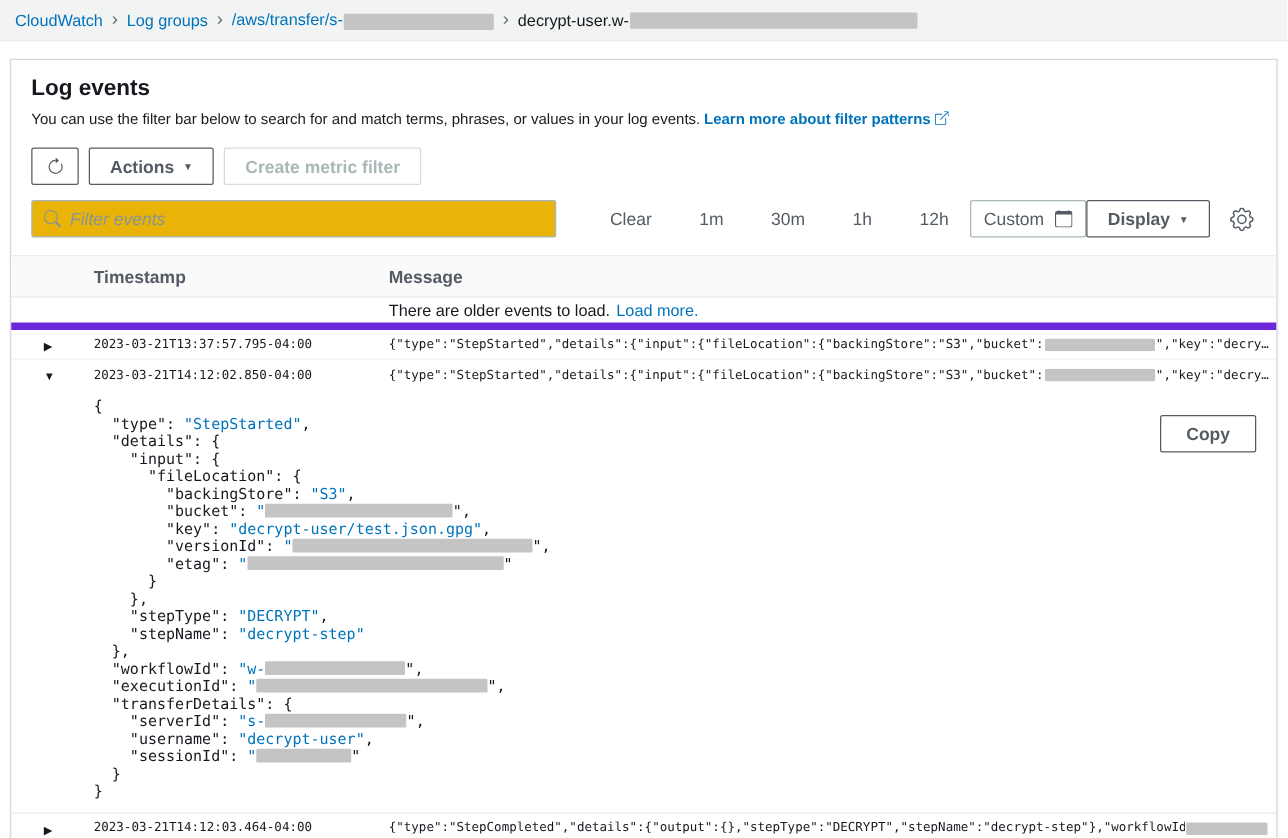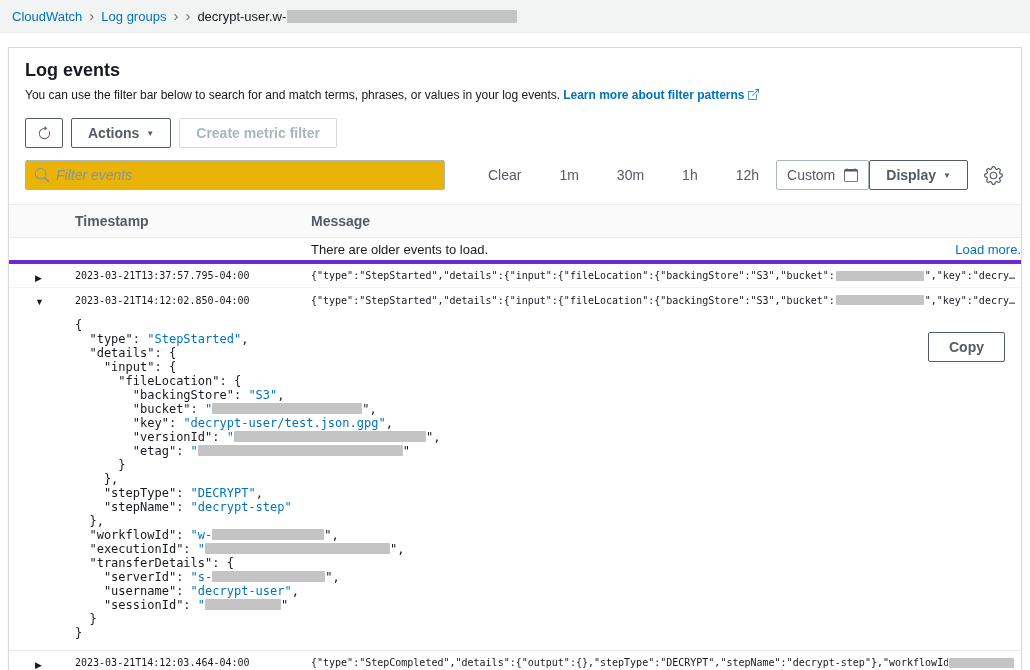--- a/index.html
+++ b/index.html
@@ -103,24 +103,24 @@
   .grid-row { display: grid; grid-template-columns: 66px 236px 1fr; align-items: center; }
   .thead {
     height: 34px;
     background: #fafafa;
     border-top: 1px solid #eaeded;
     border-bottom: 1px solid #eaeded;
     font-size: 14px; font-weight: 700; color: #545b64;
   }
   .loader-row {
     height: 26px;
-    border-bottom: 4px solid #6d28d9;
+    border-bottom: 6px solid #6d28d9;
     display: flex; align-items: center;
     padding-left: 302px;
-    font-size: 13px; color: #16191f; justify-content: space-between;
+    font-size: 13px; color: #16191f;
   }
   .load-more { color: #0073bb; margin-left: 5px; }
 
   .trow { height: 24px; border-bottom: 1px solid #f2f3f3; cursor: pointer; }
   .trow.no-border { border-bottom: none; }
   .tri {
     font-size: 9px; color: #16191f; padding-left: 26px; cursor: pointer; line-height: 1;
   }
   .ts, .msg { font-family: "DejaVu Sans Mono", monospace; font-size: 10px; color: #16191f; }
   .msg { display: flex; align-items: center; overflow: hidden; white-space: pre; padding-right: 6px; }
@@ -146,20 +146,21 @@
   .copy-btn { position: absolute; top: 20px; right: 16px; padding: 4px 20px; }
 </style>
 </head>
 <body>
 
 <div class="topbar">
   <a class="crumb-link">CloudWatch</a>
   <span class="crumb-sep">›</span>
   <a class="crumb-link">Log groups</a>
   <span class="crumb-sep">›</span>
+  <a class="crumb-link"><span>/aws/transfer/s-</span><span class="redact crumb-redact" style="width:120px"></span></a>
   <span class="crumb-sep">›</span>
   <span class="crumb-current">
       <span>decrypt-user.w-</span>
       <span class="redact crumb-redact" style="width:230px"></span>
     </span>
 </div>
 
 <div class="card">
 
   <div class="card-header">

